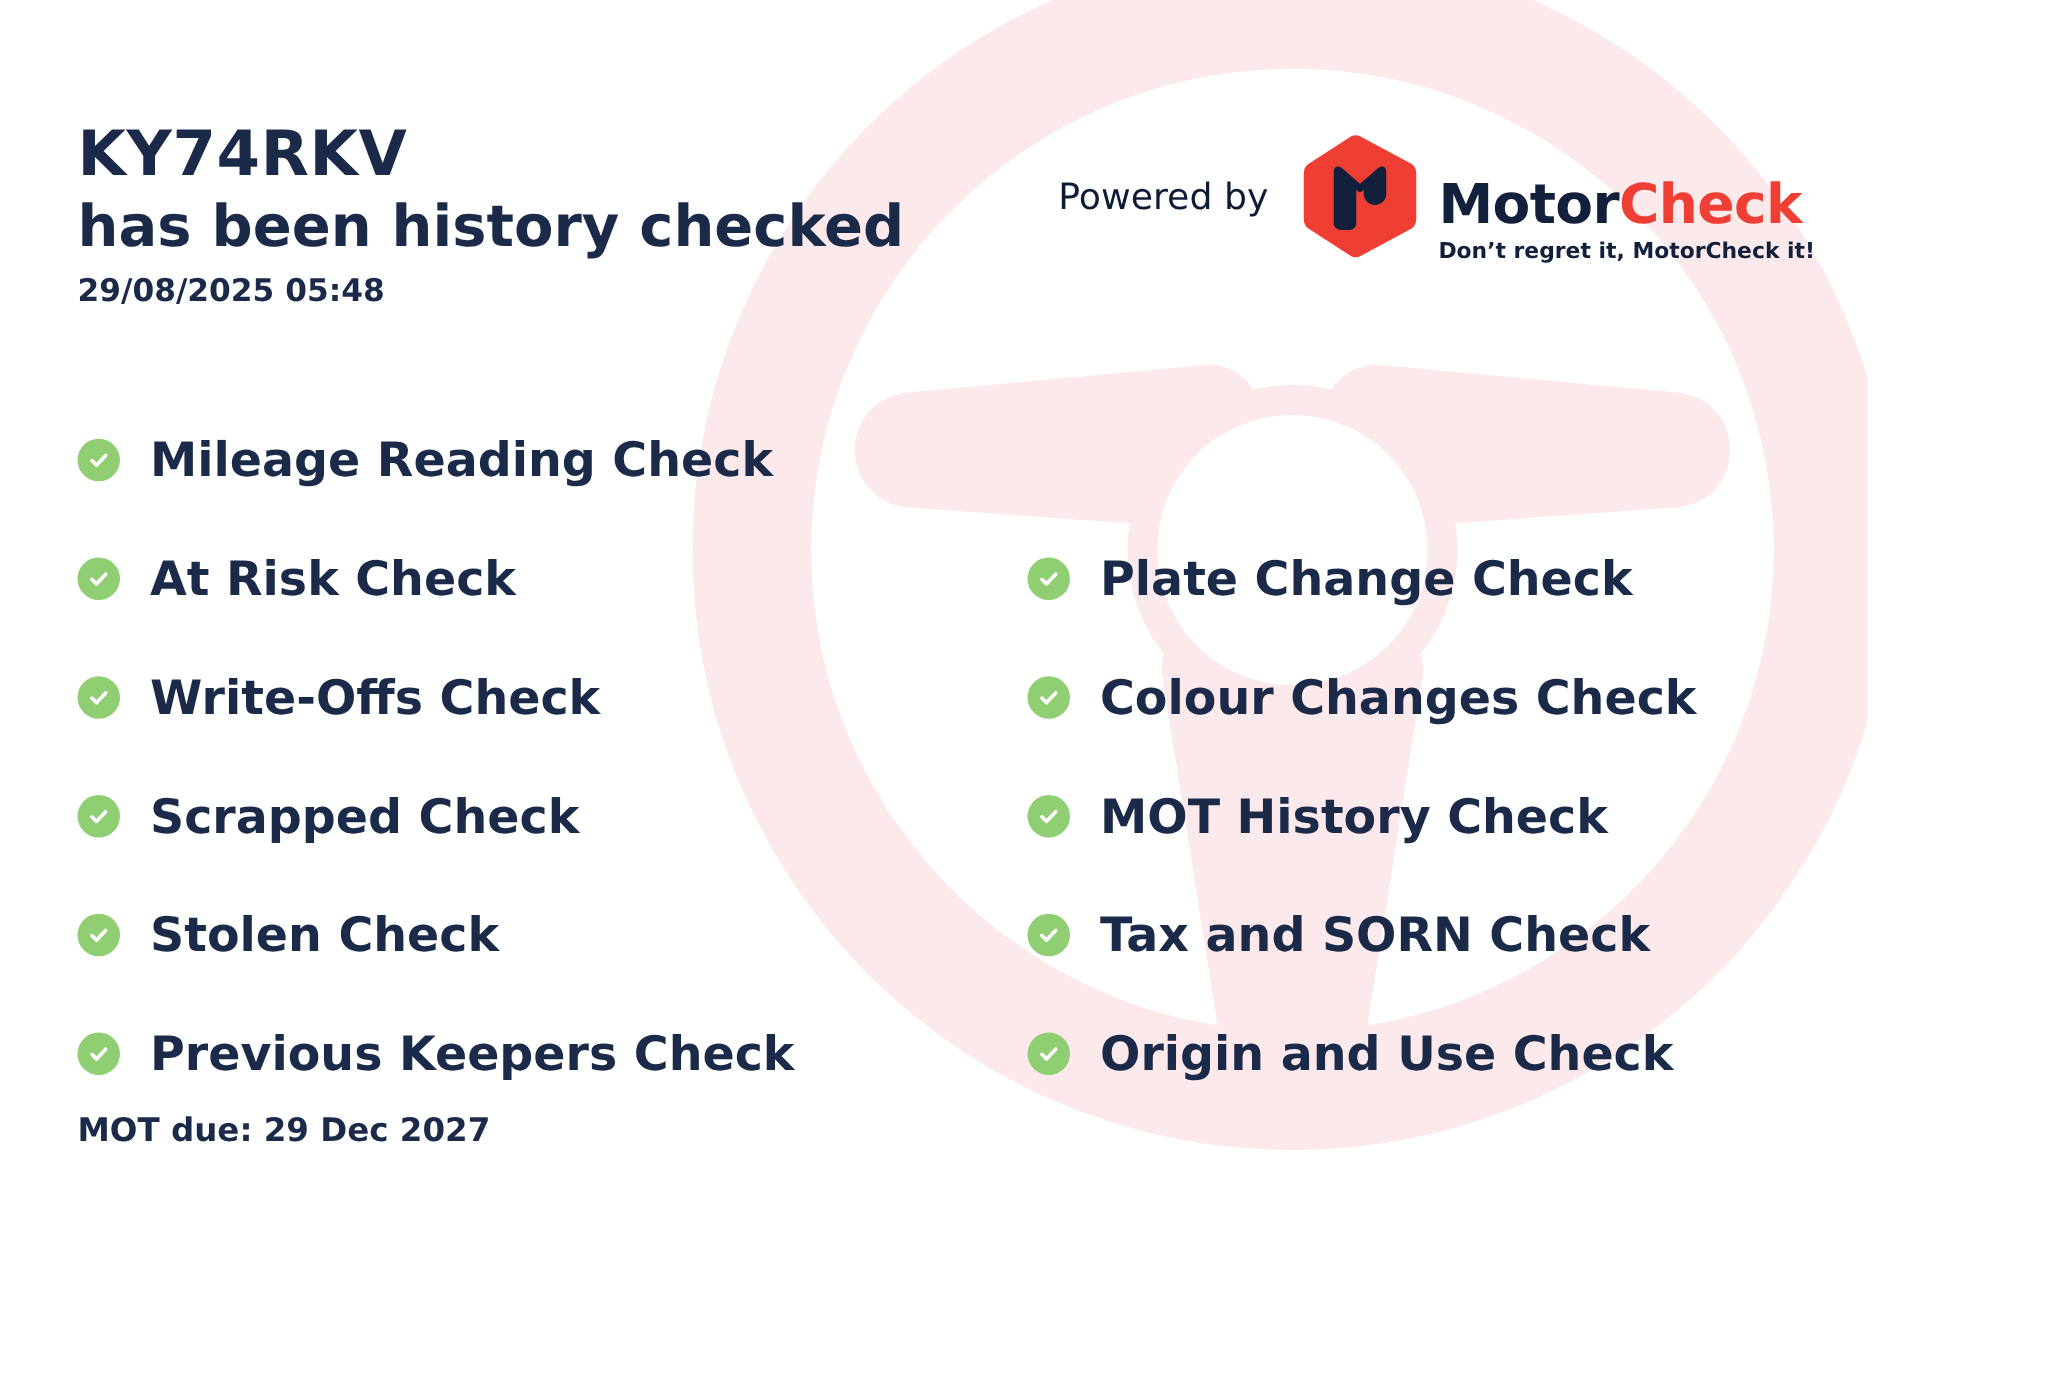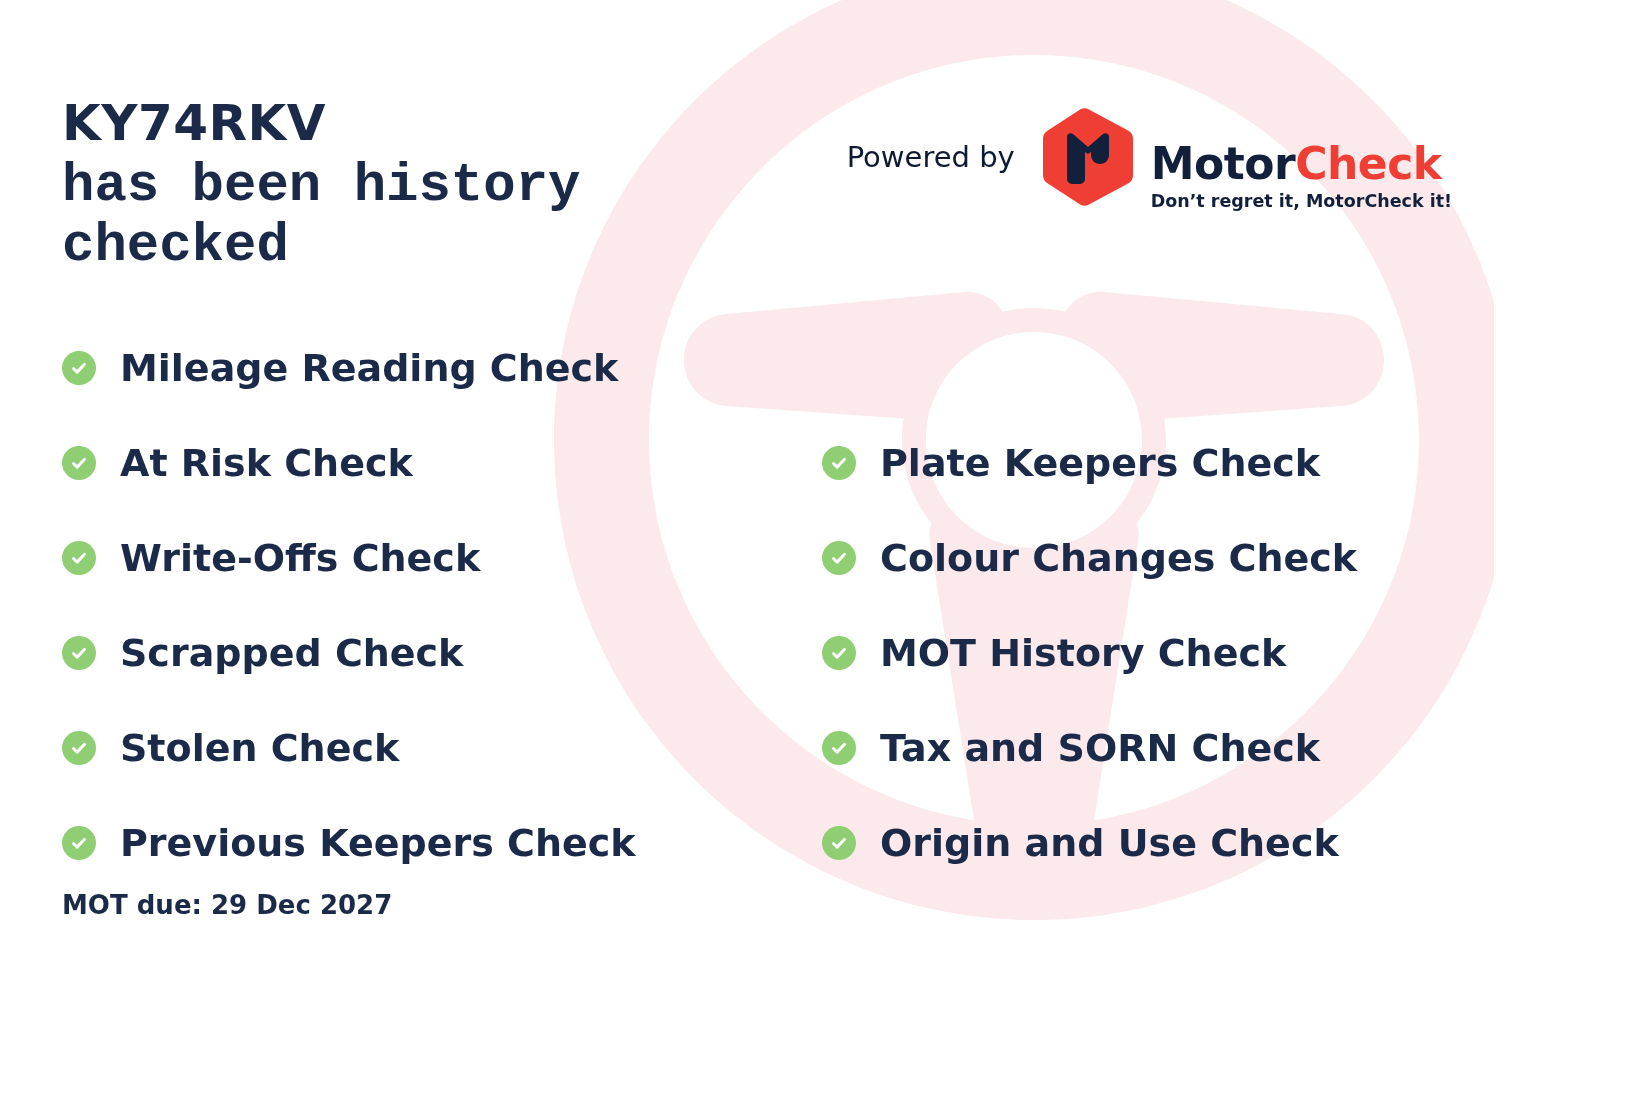--- a/index.html
+++ b/index.html
@@ -47,26 +47,25 @@
 
   .plate {
     font-size: 50px;
     font-weight: 700;
     color: #1b2a49;
     letter-spacing: 0.5px;
     line-height: 1.08;
     margin: 0;
   }
   .subtitle {
-    font-size: 54px;
+    font-size: 46px;
     font-weight: 700;
     color: #1b2a49;
     line-height: 1.12;
     margin: 6px 0 0 0;
-    font-family: Liberation Mono, monospace;
   }
   .timestamp {
     font-size: 25px;
     font-weight: 700;
     color: #1b2a49;
     margin: 10px 0 0 0;
   }
 
   .powered {
     position: absolute;
@@ -182,20 +181,21 @@
                  M500 392 C440 392 392 440 392 500 C392 560 440 608 500 608 C560 608 608 560 608 500 C608 440 560 392 500 392 Z"></path>
       </g>
     </svg>
   </div>
 
   <div class="content">
 
     <div class="header">
       <div class="plate">KY74RKV</div>
       <div class="subtitle">has been history checked</div>
+      <div class="timestamp">29/08/2025 05:48</div>
     </div>
 
     <div class="powered">
       <span class="powered-label">Powered by</span>
       <div class="brand">
         <span class="brand-mark">
           <svg viewBox="0 0 94 100" width="94" height="100" aria-hidden="true">
             <path d="M47 2 L88 24 C91 26 92 29 92 32 L92 68 C92 71 91 74 88 76 L47 98 C45 99 42 99 40 98 L6 76 C3 74 2 71 2 68 L2 32 C2 29 3 26 6 24 L40 2 C42 1 45 1 47 2 Z" fill="#ef3e33"></path>
             <path d="M26 72 L26 30 C26 27 29 25 32 27 L47 40 L62 27 C65 25 68 27 68 30 L68 48 C68 53 64 57 59 57 C54 57 50 53 50 48 L50 45 L47 47 L44 45 L44 72 C44 75 41 77 38 77 L32 77 C29 77 26 75 26 72 Z" fill="#12203c"></path>
           </svg>
@@ -262,21 +262,21 @@
         </div>
       </div>
 
       <div class="col">
         <div class="check-item">
           <span class="tick">
             <svg viewBox="0 0 24 24" width="22" height="22" aria-hidden="true">
                 <path d="M6 12.5 L10 16.5 L18 8" fill="none" stroke="#ffffff" stroke-width="3.2" stroke-linecap="round" stroke-linejoin="round"></path>
               </svg>
           </span>
-          <span class="check-label">Plate Keepers Check</span>
+          <span class="check-label">Plate Change Check</span>
         </div>
         <div class="check-item">
           <span class="tick">
             <svg viewBox="0 0 24 24" width="22" height="22" aria-hidden="true">
                 <path d="M6 12.5 L10 16.5 L18 8" fill="none" stroke="#ffffff" stroke-width="3.2" stroke-linecap="round" stroke-linejoin="round"></path>
               </svg>
           </span>
           <span class="check-label">Colour Changes Check</span>
         </div>
         <div class="check-item">

